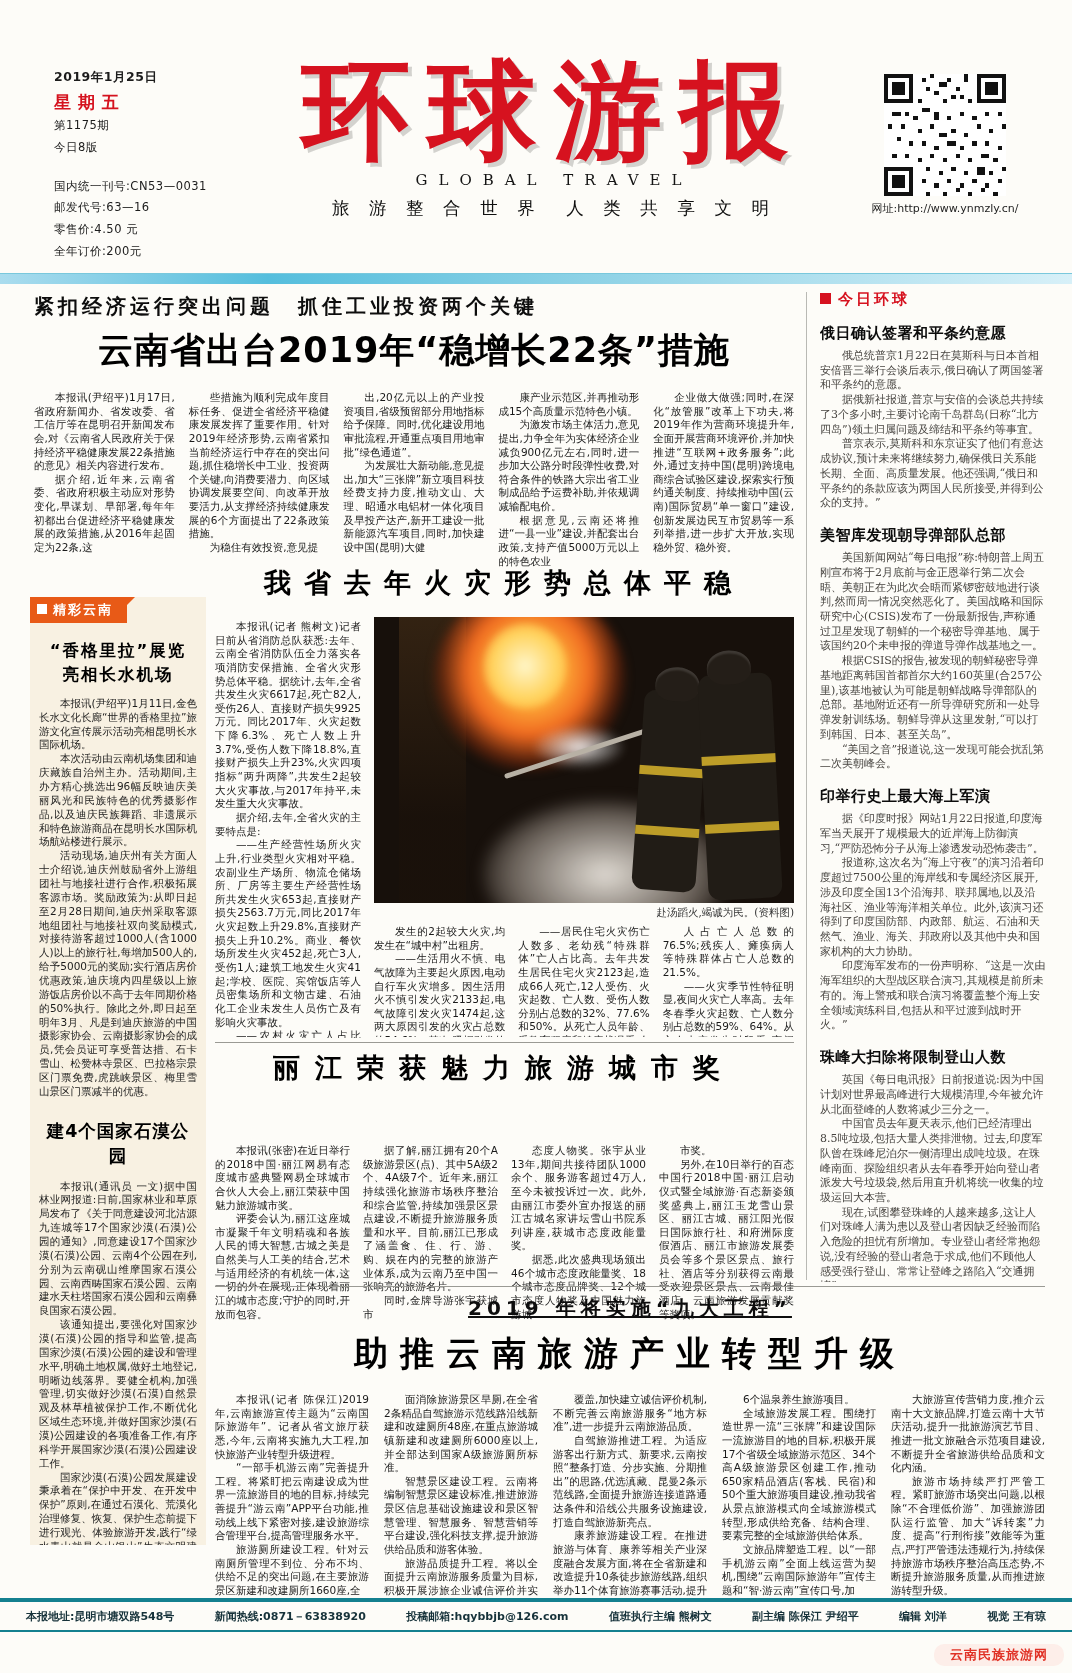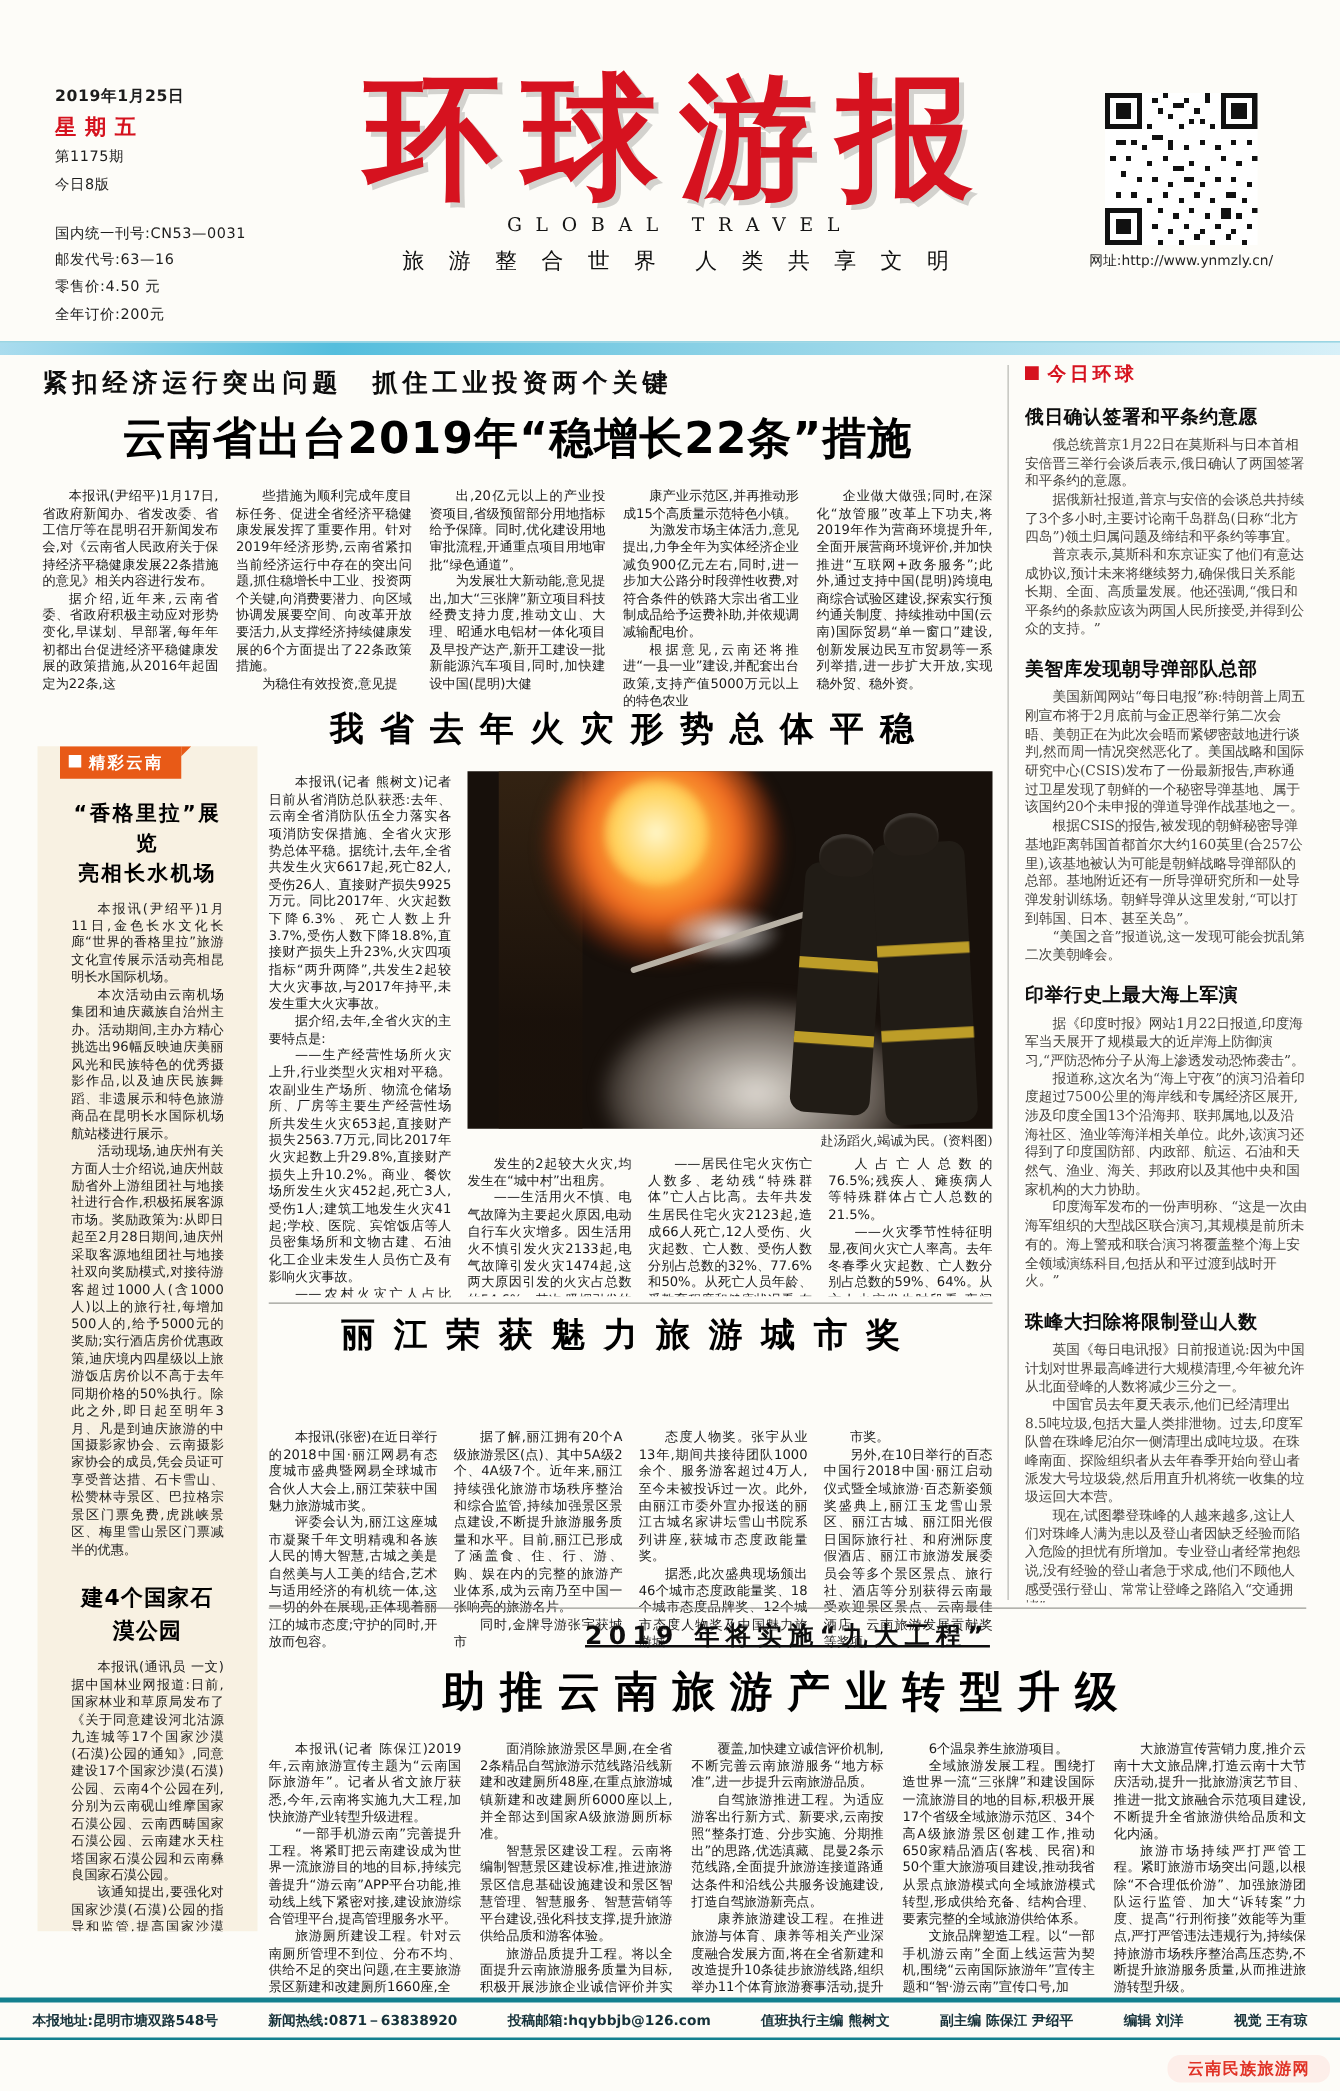--- a/index.html
+++ b/index.html
@@ -1,19 +1,19 @@
 <!DOCTYPE html>
 <html><head>
 <meta charset="utf-8">
 <style>
   html,body{margin:0;padding:0;background:#e9e9e6;font-family:"DejaVu Sans",sans-serif;}
   .page{position:relative;width:1072px;height:1673px;margin:0 auto;background:#fdfcf8;overflow:hidden;box-shadow:0 0 8px rgba(0,0,0,.25);}
 
   
-  .masthead{position:absolute;top:66px;left:42px;right:28px;height:202px;}
+  .masthead{position:absolute;top:66px;left:52px;right:28px;height:202px;}
   .mh-info{position:absolute;left:2px;top:4px;width:205px;font-size:11.5px;color:#1c1c1c;line-height:1.1;}
   .mh-info .row{margin-bottom:9px;letter-spacing:.5px;}
   .mh-date{font-size:12.5px;font-weight:bold;}
   .mh-week{color:#d5121e;font-weight:bold;font-size:17px;letter-spacing:6px;margin:7px 0 8px !important;}
   .mh-meta{margin-top:26px !important;}
   .mh-title{position:absolute;left:222px;top:-14px;width:560px;text-align:center;}
   .title-cn{font-family:"DejaVu Serif",serif;font-weight:bold;font-size:108px;line-height:1.08;color:#d6121f;letter-spacing:18px;text-shadow:4px 4px 0 rgba(160,160,155,.45);white-space:nowrap;}
   .title-en{margin-top:2px;font-family:"DejaVu Serif",serif;font-size:15px;letter-spacing:11px;color:#141414;}
   .slogan{margin-top:7px;font-size:17.5px;letter-spacing:7px;color:#101010;font-weight:500;white-space:nowrap;}
   .mh-qr{position:absolute;right:14px;top:8px;width:170px;text-align:center;}
@@ -33,21 +33,21 @@
 
   
   .vdiv{position:absolute;left:806px;top:292px;width:1px;height:988px;background:#b9b9b4;}
   .globe{position:absolute;left:820px;top:290px;width:226px;height:992px;overflow:hidden;}
   .globe-label{color:#d6121f;font-weight:bold;font-size:15px;letter-spacing:3px;}
   .globe-label .sq{display:inline-block;width:11px;height:11px;background:#d6121f;margin-right:7px;}
   .globe h3{margin:15px 0 6px;font-size:15px;color:#0c0c0c;letter-spacing:.5px;}
   .globe .para{font-family:"DejaVu Serif",serif;font-size:11px;line-height:1.34;color:#474440;}
 
   
-  .wy{position:absolute;left:30px;top:597px;width:176px;height:948px;background:#f8f1e2;overflow:hidden;box-sizing:border-box;padding:0 27px;}
+  .wy{position:absolute;left:30px;top:597px;width:176px;height:948px;background:#f8f1e2;overflow:hidden;box-sizing:border-box;padding:0 9px;}
   .wy-label{position:relative;left:-9px;display:inline-block;background:#e85a17;color:#fff;font-weight:bold;font-size:13px;letter-spacing:2px;padding:4px 14px 4px 7px;margin-bottom:12px;}
   .wy-label .sq{display:inline-block;width:10px;height:10px;background:#fff;margin-right:6px;}
   .wy-label:after{content:"";position:absolute;right:-8px;top:0;border-left:8px solid #e85a17;border-bottom:8px solid transparent;border-top:0;height:0;width:0;}
   .wy h2{margin:4px 0 10px;text-align:center;font-size:16.5px;letter-spacing:2px;line-height:1.45;color:#000;}
   .wy h2.h2b{font-size:17.5px;margin-top:20px;letter-spacing:1px;}
   .wy .para{font-size:10.5px;line-height:1.32;text-align:justify;color:#1c1c1c;}
 
   
   .fire-headline{position:absolute;left:212px;top:565px;width:584px;text-align:center;font-weight:bold;font-size:27px;letter-spacing:13px;color:#000;white-space:nowrap;}
   .fire-left{position:absolute;left:215px;top:620px;width:146px;height:418px;overflow:hidden;}

